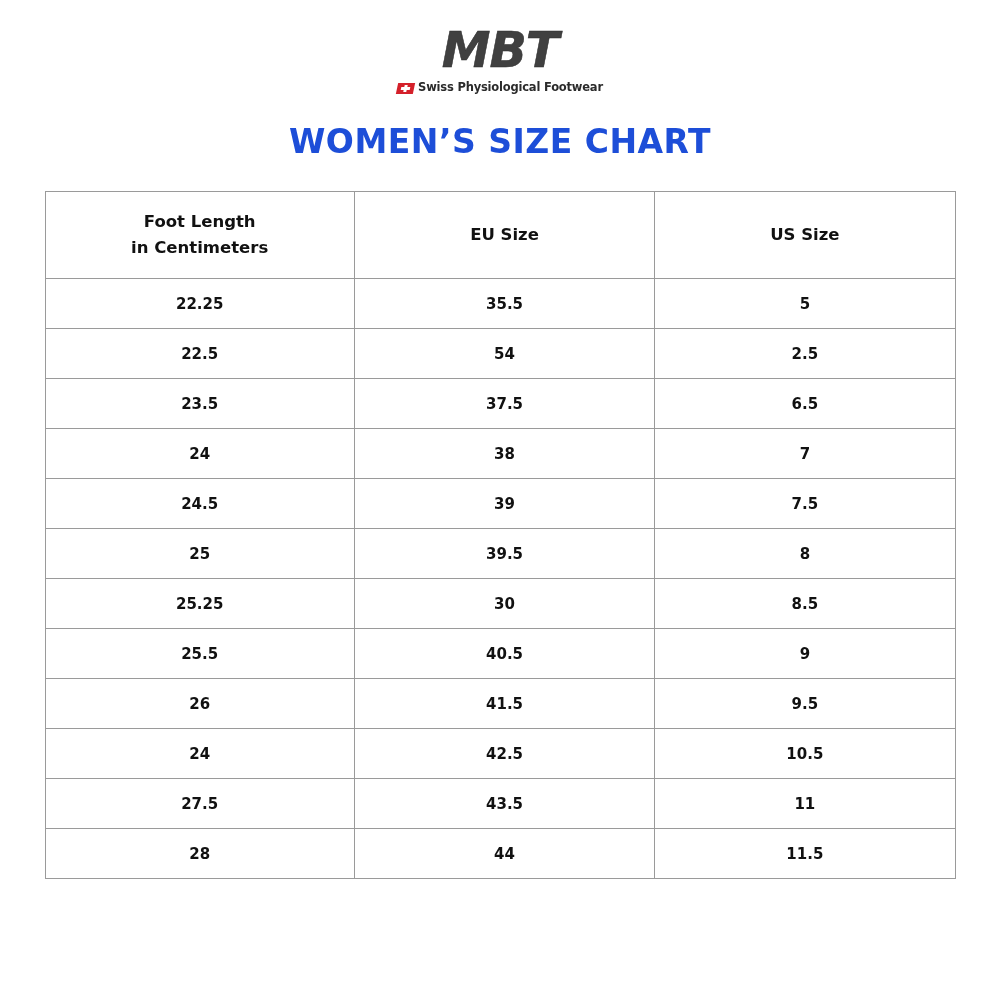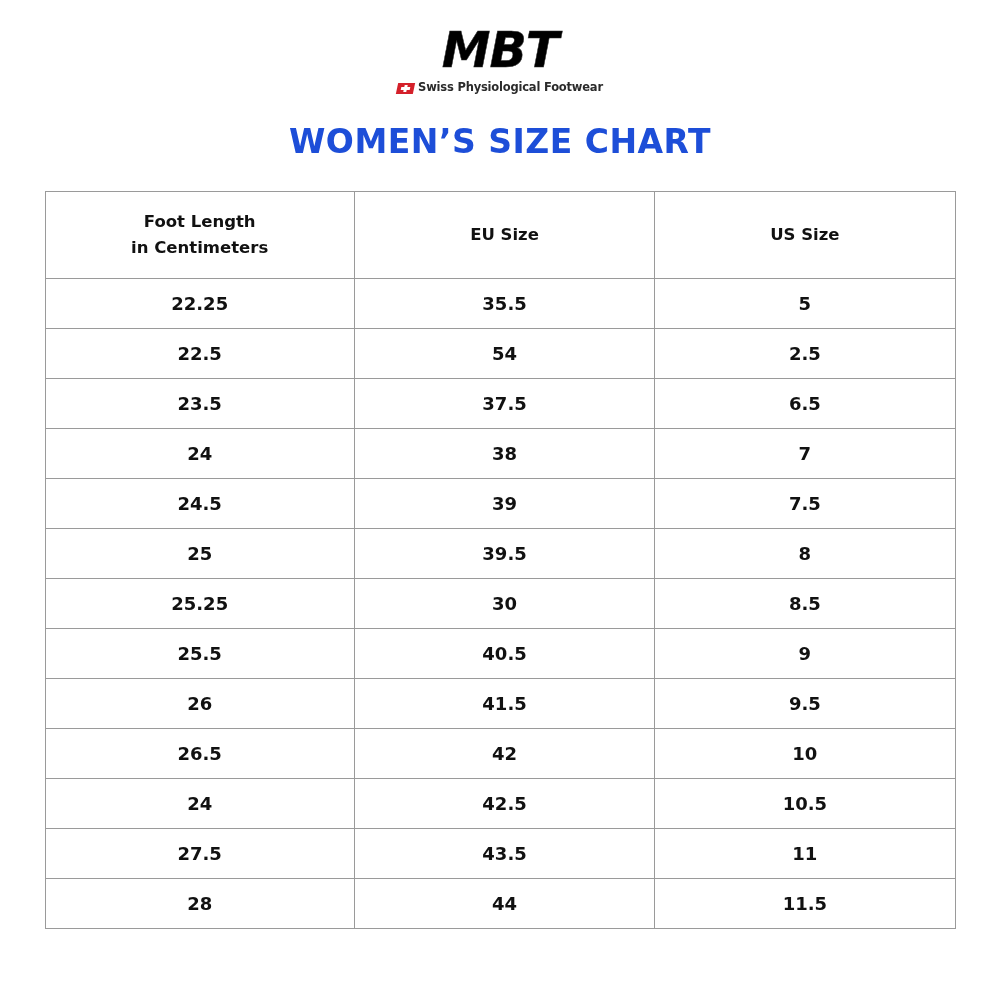--- a/index.html
+++ b/index.html
@@ -34,21 +34,21 @@
     flex-direction: column;
     align-items: center;
   }
   .logo-word {
     font-family: "DejaVu Sans", sans-serif;
     font-weight: bold;
     font-style: italic;
     font-size: 49px;
     letter-spacing: -1px;
     line-height: 1;
-    color: #000000;
+    color: #404040;
     -webkit-text-stroke: 0.5px #2b2b2b;
   }
   .logo-sub {
     margin-top: 5px;
     display: flex;
     align-items: flex-end;
     gap: 4px;
   }
   .swiss-mark {
     position: relative;
@@ -115,21 +115,21 @@
     color: #111111;
   }
   table.size-chart th {
     height: 84px;
     font-size: 16.5px;
     line-height: 1.55;
     vertical-align: middle;
   }
   table.size-chart td {
     height: 47px;
-    font-size: 18px;
+    font-size: 15px;
     vertical-align: middle;
   }
   table.size-chart col.c1 { width: 34%; }
   table.size-chart col.c2 { width: 33%; }
   table.size-chart col.c3 { width: 33%; }
 
   .th-line2 { display: block; }
 </style>
 </head>
 <body>
@@ -207,25 +207,20 @@
           <td>25.5</td>
           <td>40.5</td>
           <td>9</td>
         </tr>
         <tr>
           <td>26</td>
           <td>41.5</td>
           <td>9.5</td>
         </tr>
         <tr>
-          <td>26.5</td>
-          <td>42</td>
-          <td>10</td>
-        </tr>
-        <tr>
           <td>24</td>
           <td>42.5</td>
           <td>10.5</td>
         </tr>
         <tr>
           <td>27.5</td>
           <td>43.5</td>
           <td>11</td>
         </tr>
         <tr>

